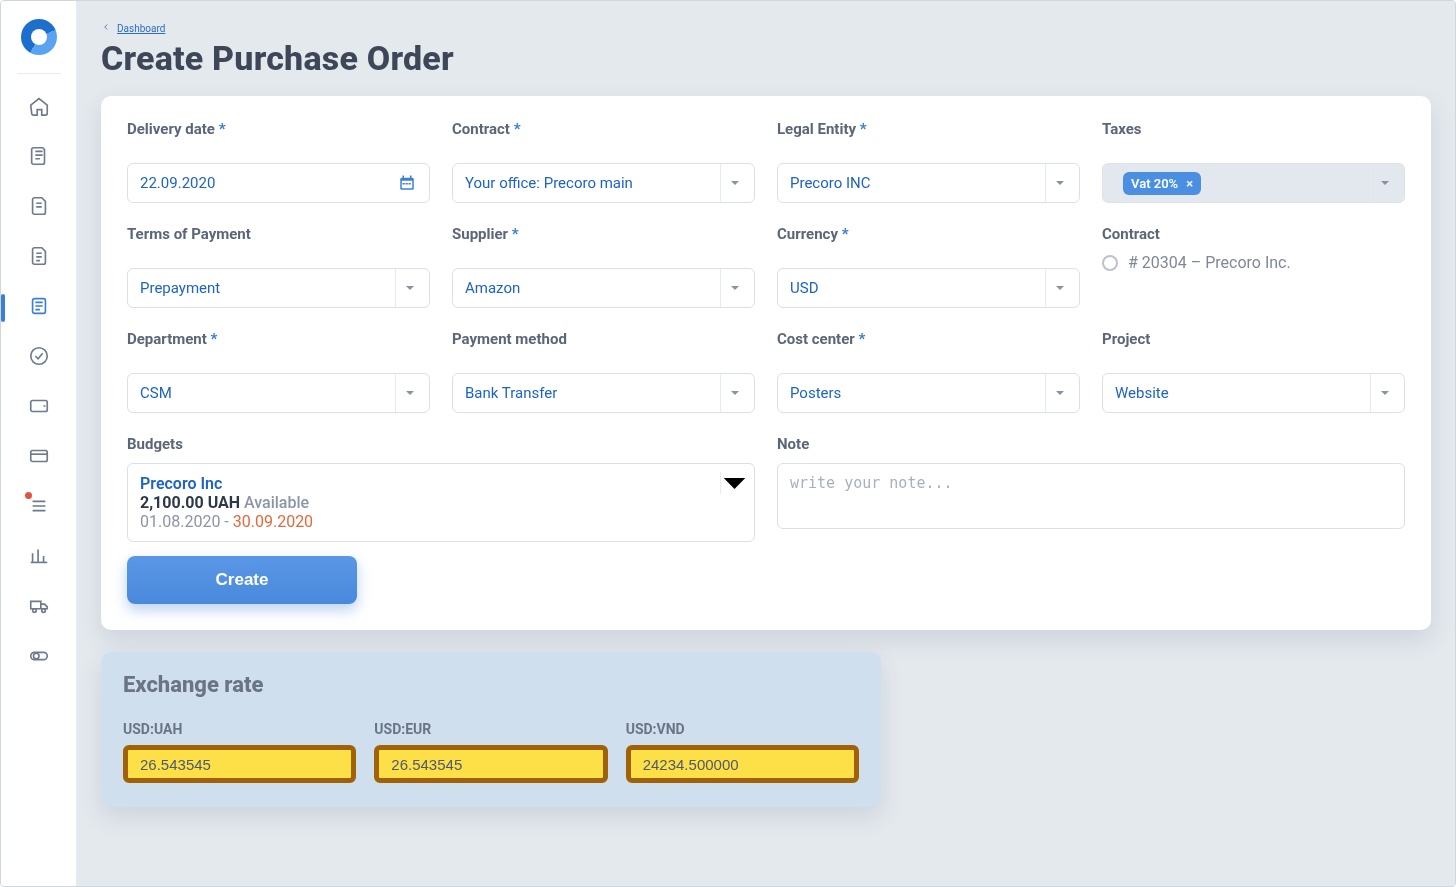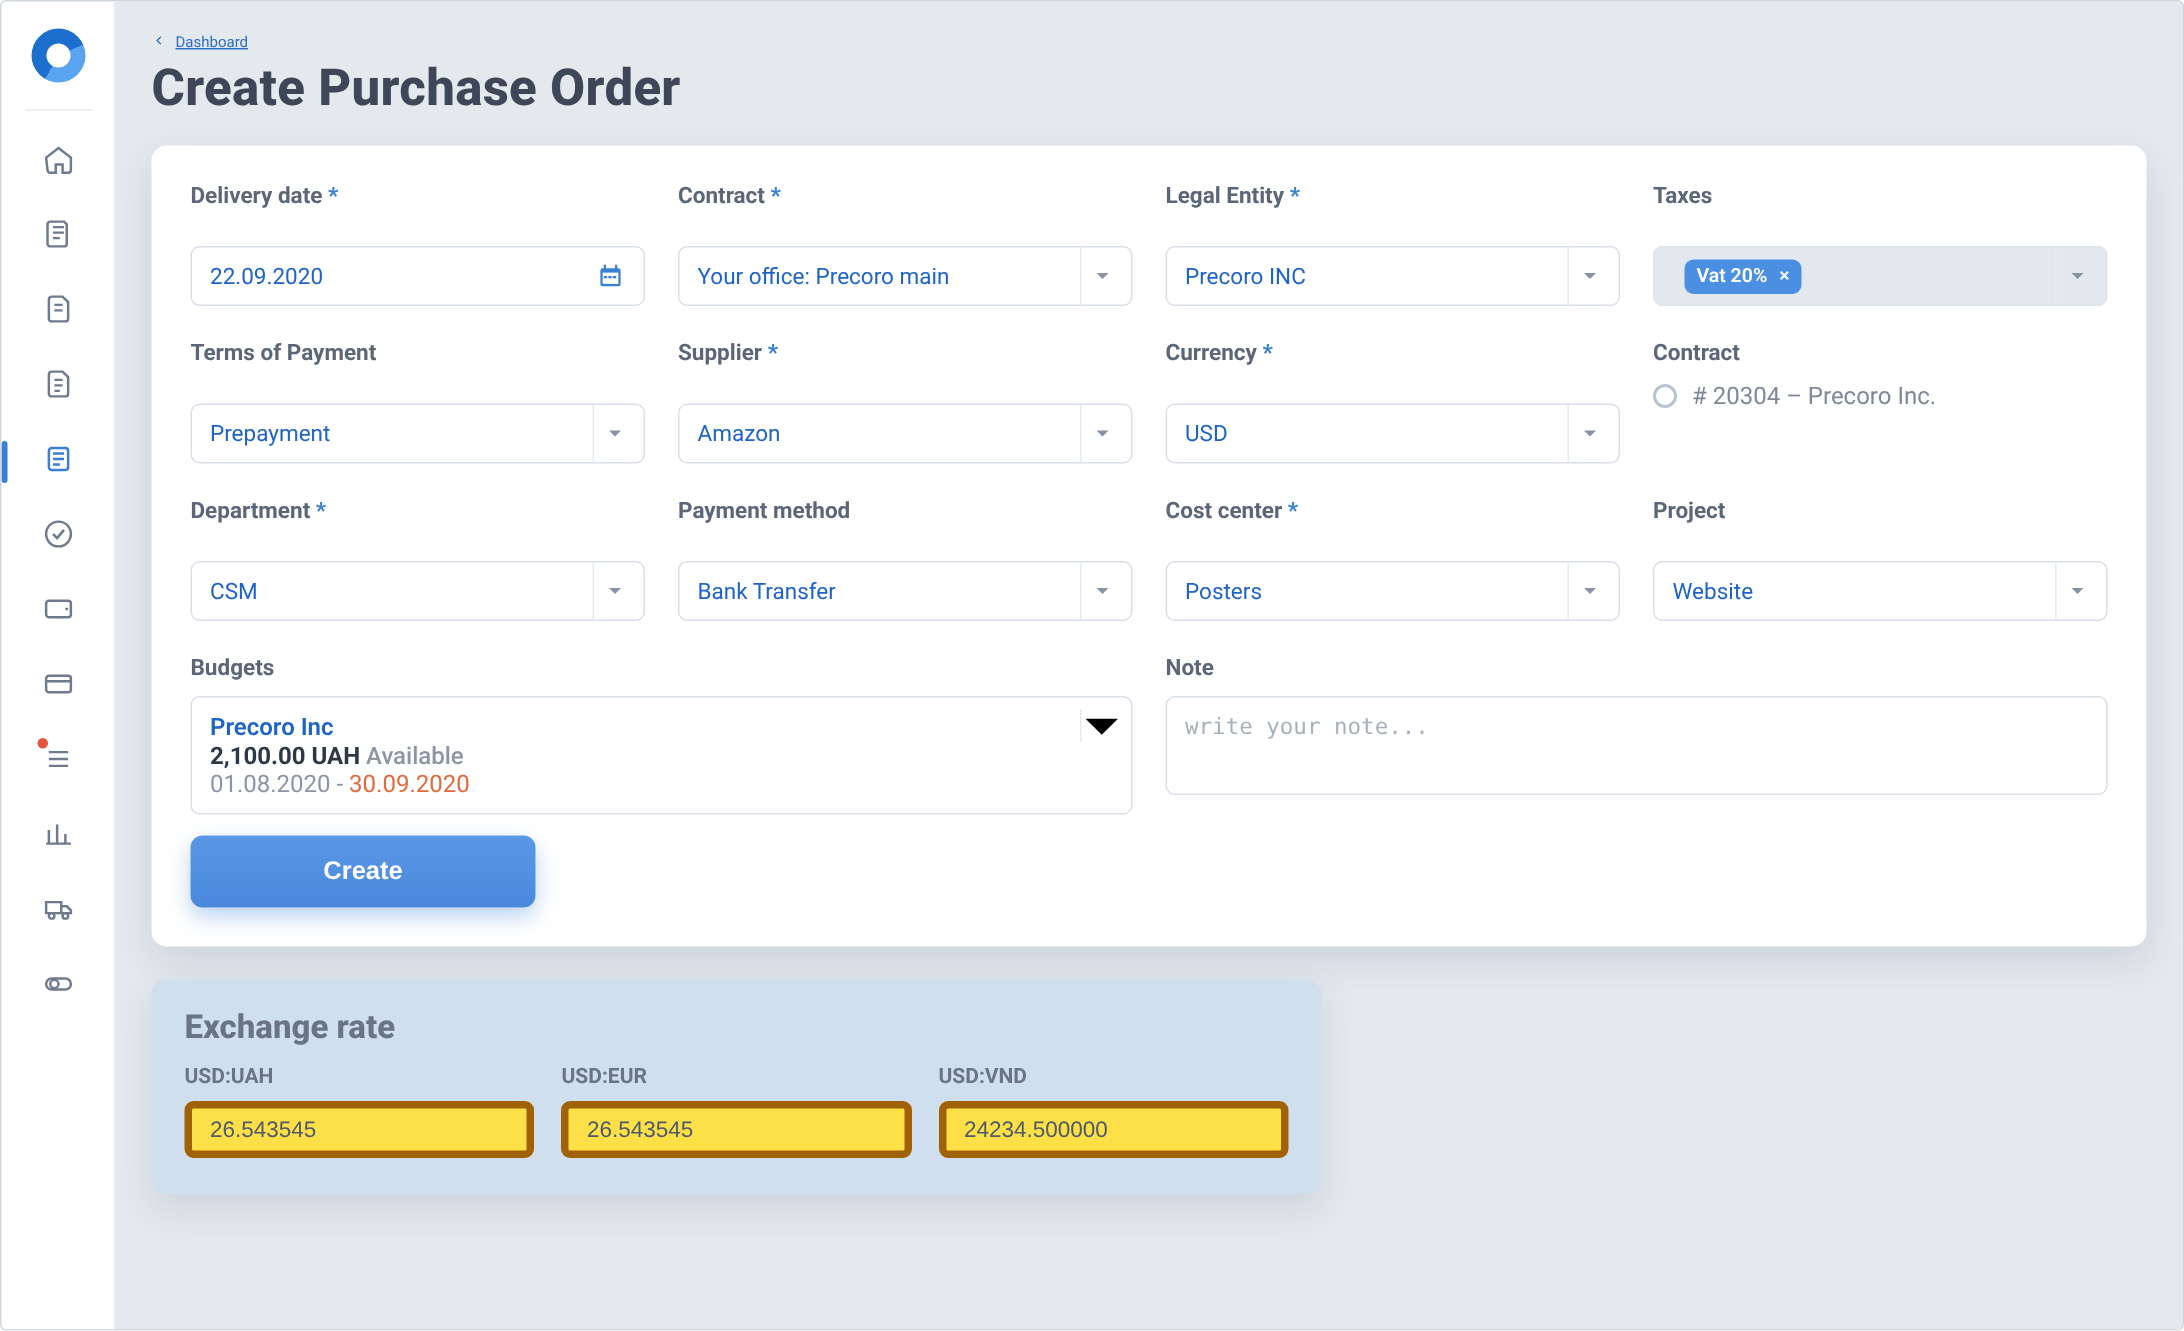--- a/index.html
+++ b/index.html
@@ -146,21 +146,21 @@
   .btn-primary{
     margin-top:14px;display:inline-flex;align-items:center;justify-content:center;
     height:48px;min-width:230px;border-radius:8px;border:none;background:linear-gradient(180deg,#5a97e6,#4a88dc);
     color:#fff;font-weight:700;font-size:17px;box-shadow:0 6px 14px rgba(58,127,214,.35);cursor:pointer;
   }
   .subpanel{
     margin-top:22px;background:var(--sub-bg-light);border-radius:var(--radius);
     box-shadow:var(--shadow-soft);
     padding:20px 22px 24px;max-width:780px;
   }
-  .subpanel h3{margin:0 0 12px 0;color:#6a7486;font-weight:800;font-size:22px}
+  .subpanel h3{margin:0 0 24px 0;color:#6a7486;font-weight:800;font-size:22px}
   .rate-grid{display:grid;grid-template-columns:repeat(3,1fr);gap:18px}
   .rate-label{color:#6a7486;font-weight:700;font-size:14px;margin-bottom:8px;display:block}
   .rate-input{
     width:100%;height:38px;border:5px solid #a16207;border-radius:6px;background:#fde047;
     padding:0 12px;color:#4f5a6b;font-size:15px;
   }
 </style>
 </head>
 <body>
 

